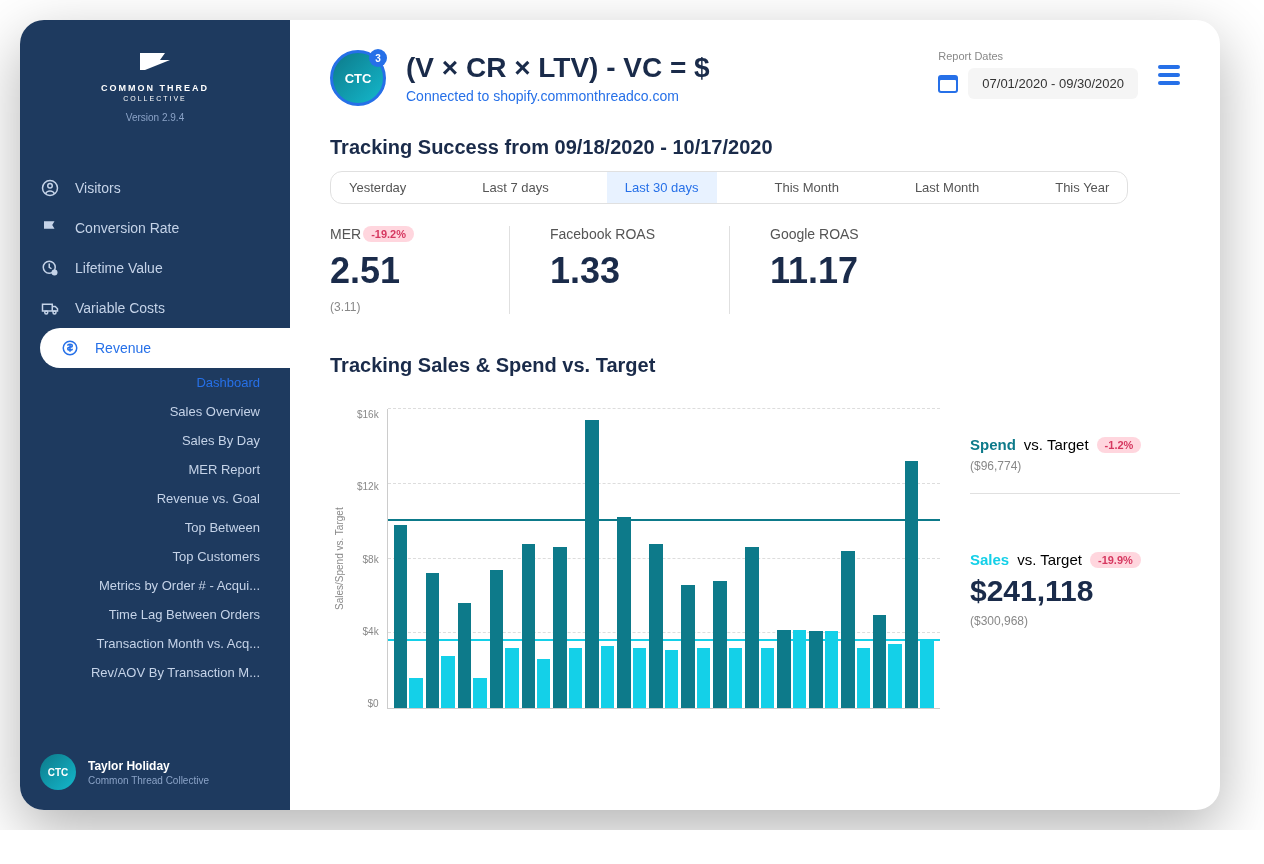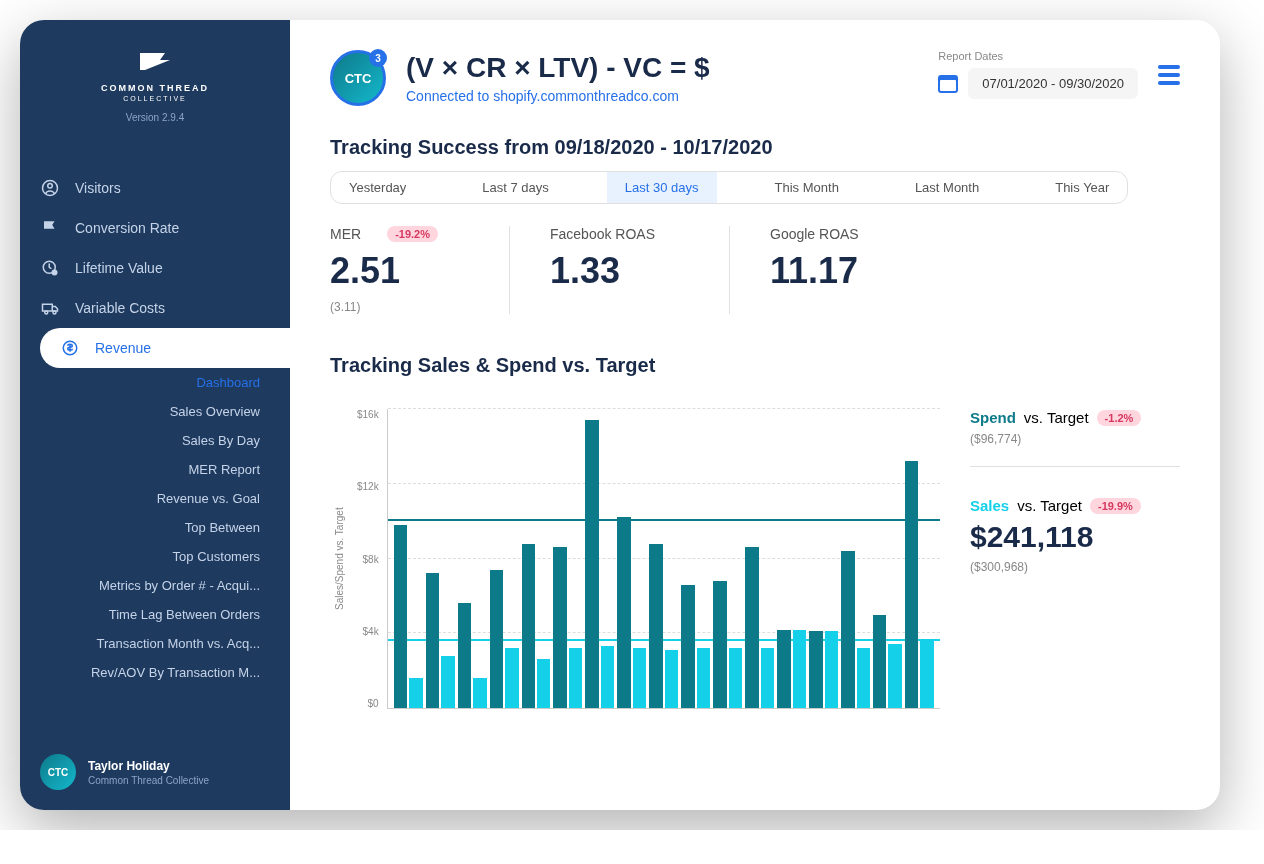--- a/index.html
+++ b/index.html
@@ -38,42 +38,42 @@
 .date-pill { background: #f5f5f5; border-radius: 6px; padding: 8px 14px; font-size: 13px; color: #333; }
 .hamburger { display: flex; flex-direction: column; gap: 4px; cursor: pointer; }
 .hamburger span { width: 22px; height: 4px; background: #2670e8; border-radius: 2px; }
 .section-title { font-size: 20px; font-weight: 800; color: #1a2b4a; margin-bottom: 12px; }
 .time-tabs { display: flex; border: 1px solid #e0e0e0; border-radius: 12px; overflow: hidden; width: fit-content; margin-bottom: 22px; gap: 40px; }
 .time-tab { padding: 8px 18px; font-size: 13px; color: #555; cursor: pointer; }
 .time-tab.active { background: #e8f2ff; color: #2670e8; }
 .metrics-row { display: flex; gap: 40px; margin-bottom: 40px; }
 .metric { flex: 0 0 auto; padding-right: 40px; border-right: 1px solid #e0e0e0; min-width: 180px; }
 .metric:last-child { border-right: none; }
-.metric-label { font-size: 14px; color: #555; margin-bottom: 8px; display: flex; align-items: center; gap: 26px; }
+.metric-label { font-size: 14px; color: #555; margin-bottom: 8px; display: flex; align-items: center; gap: 2px; }
 .badge { background: #ffd6de; color: #d63860; font-size: 11px; padding: 2px 8px; border-radius: 10px; font-weight: 600; }
 .metric-value { font-size: 36px; font-weight: 800; color: #1a2b4a; }
 .metric-sub { font-size: 12px; color: #888; margin-top: 8px; }
 .chart-section { display: flex; gap: 30px; }
 .chart-area { flex: 1; }
 .chart-wrap { position: relative; height: 300px; margin-top: 20px; display: flex; }
 .y-axis-label { writing-mode: vertical-rl; transform: rotate(180deg); font-size: 10px; color: #888; text-align: center; padding: 0 4px; }
 .y-ticks { display: flex; flex-direction: column; justify-content: space-between; padding: 0 8px; font-size: 10px; color: #888; text-align: right; }
 .plot { flex: 1; position: relative; border-left: 1px solid #ccc; border-bottom: 1px solid #ccc; }
 .grid-line { position: absolute; left: 0; right: 0; border-top: 1px dashed #ddd; }
 .target-line { position: absolute; left: 0; right: 0; border-top: 2px solid #0d7a8a; }
 .target-line.light { border-top-color: #14d0e8; }
 .bars { position: absolute; inset: 0; display: flex; align-items: flex-end; gap: 3px; padding: 0 6px; }
 .bar-group { flex: 1; display: flex; gap: 2px; align-items: flex-end; height: 100%; }
 .bar { flex: 1; }
 .bar.teal { background: #0d7a8a; }
 .bar.cyan { background: #14d0e8; }
 .stats-right { width: 210px; display: flex; flex-direction: column; gap: 30px; padding-top: 20px; }
 .stat-block { border-bottom: 1px solid #e0e0e0; padding-bottom: 20px; }
 .stat-block:last-child { border-bottom: none; }
-.stat-title { font-size: 15px; margin-bottom: 6px; display: flex; align-items: center; gap: 8px; flex-wrap: wrap; }
+.stat-title { font-size: 15px; margin-bottom: 6px; display: flex; align-items: center; gap: 8px; flex-wrap: wrap; margin-top: 27px; }
 .stat-bold { font-weight: 700; }
 .teal-text { color: #0d7a8a; }
 .cyan-text { color: #14d0e8; }
 .stat-value { font-size: 30px; font-weight: 800; color: #1a2b4a; }
 .stat-sub { font-size: 12px; color: #888; margin-top: 6px; }
 svg { display: block; }
 </style>
 </head>
 <body>
 

